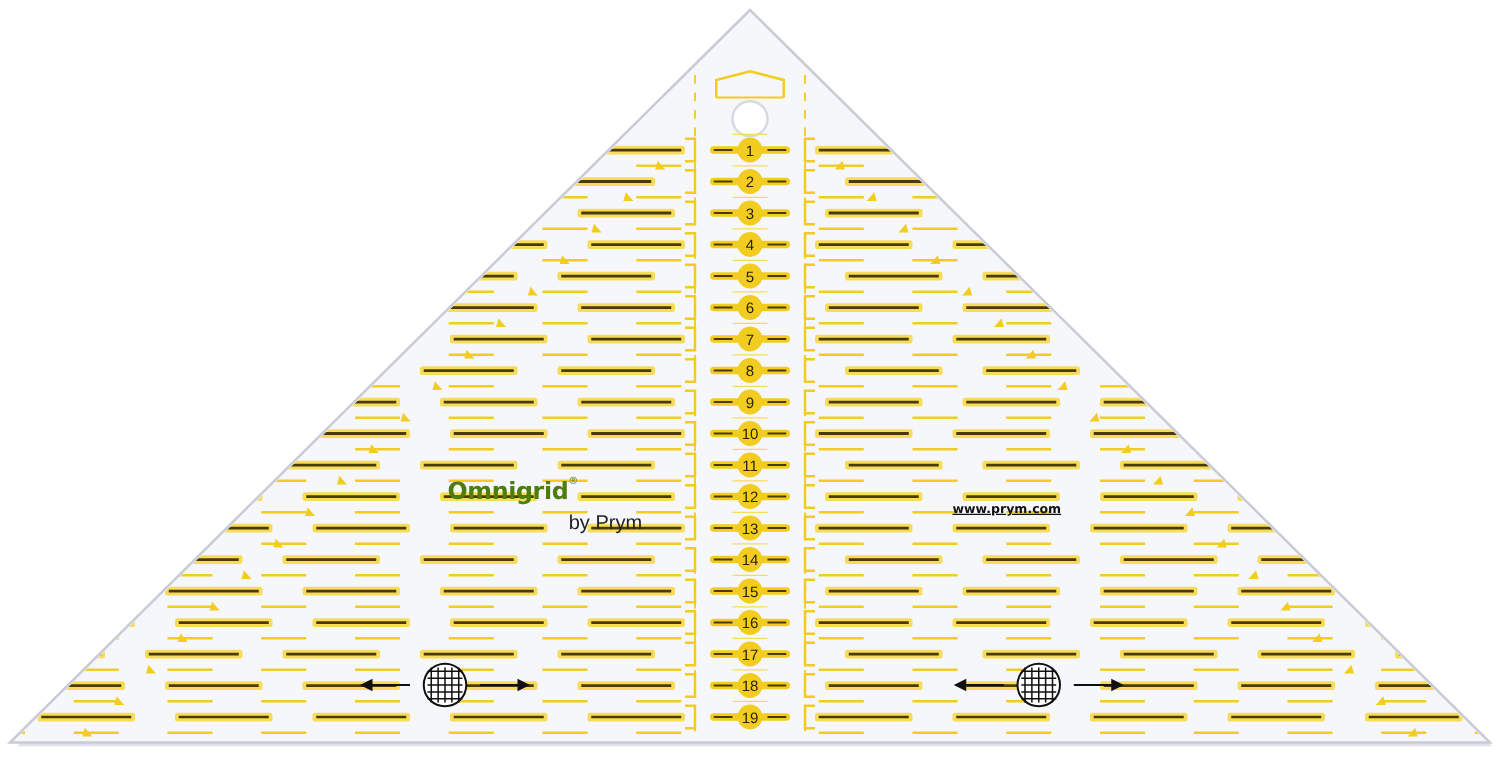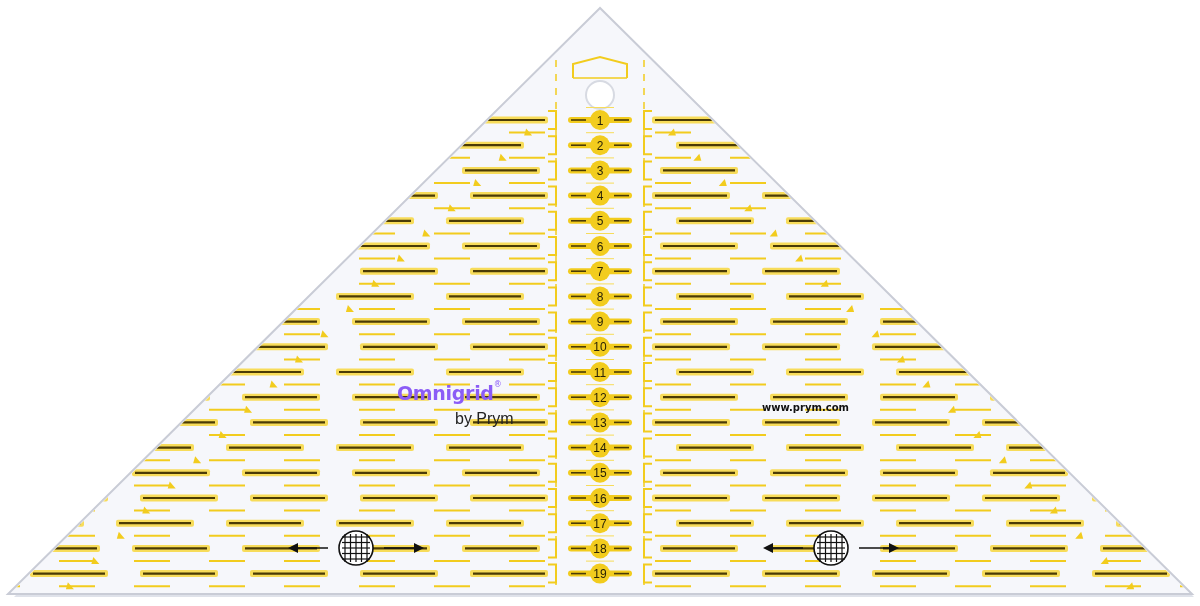--- a/index.html
+++ b/index.html
@@ -1,21 +1,21 @@
 <!DOCTYPE html>
 <html><head>
 <meta charset="utf-8">
 <style>
   html, body { margin:0; padding:0; background:#ffffff; }
   body { width:1200px; height:606px; position:relative; overflow:hidden; font-family:"Liberation Sans", sans-serif; }
   #stage { position:absolute; left:0; top:0; width:1200px; height:606px; }
-  .brand { position:absolute; left:358px; top:382px; font-family:"DejaVu Sans", sans-serif; font-weight:bold; font-size:19px; color:#8b5cf6; letter-spacing:-0.3px;margin-left:39px; }
+  .brand { position:absolute; left:358px; top:382px; font-family:"DejaVu Sans", sans-serif; font-weight:bold; font-size:19px; color:#4d7c0f; letter-spacing:-0.3px; }
   .brand sup { font-size:8px; font-weight:normal; vertical-align:top; position:relative; top:-2px; }
   .brand-sub { position:absolute; left:455px; top:410px; font-family:"Liberation Sans", sans-serif; font-size:16px; color:#222; }
-  .url { position:absolute; left:762px; top:402px; font-family:"DejaVu Sans", sans-serif; font-weight:bold; font-size:10px; color:#111; }
+  .url { position:absolute; left:762px; top:402px; font-family:"DejaVu Sans", sans-serif; font-weight:bold; font-size:10px; color:#111;text-decoration:underline; }
 </style>
 </head>
 <body>
 
 <svg id="stage" width="1200" height="606" viewBox="0 0 1200 606" xmlns="http://www.w3.org/2000/svg">
   <defs>
     <clipPath id="tri-clip">
       <polygon id="clip-poly" points="600,10 12,592 1188,592"></polygon>
     </clipPath>
   </defs>

